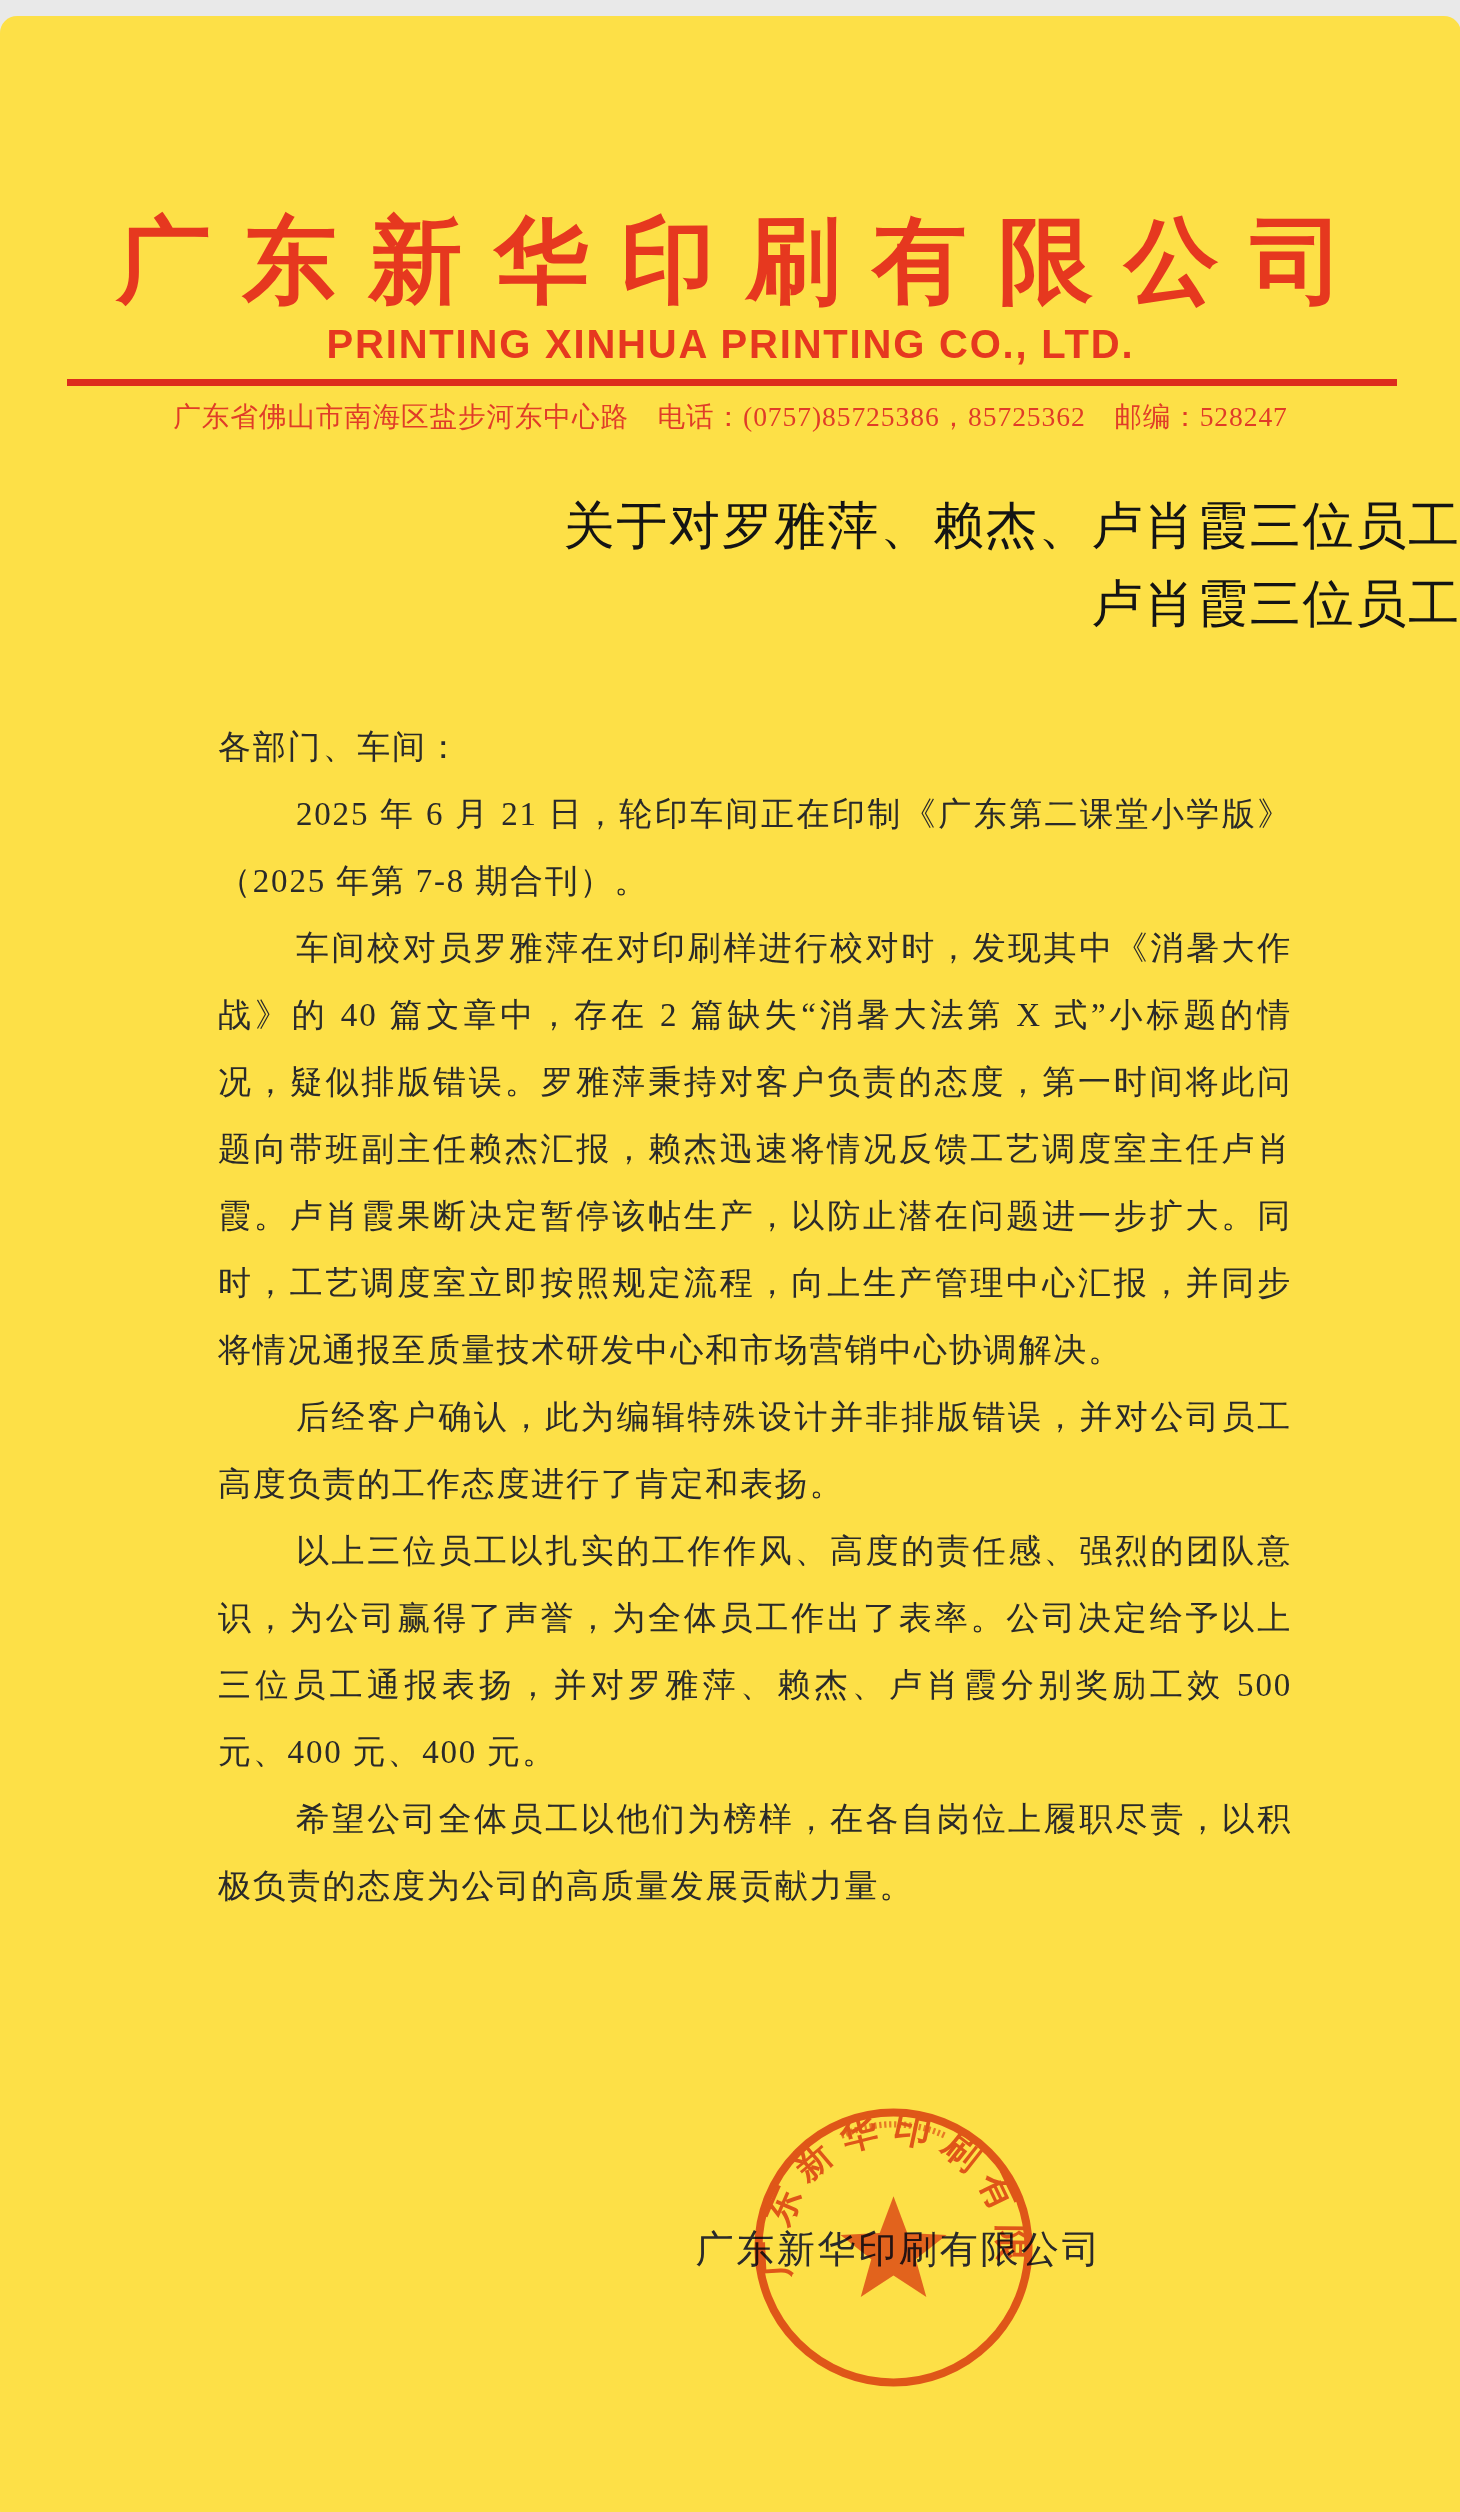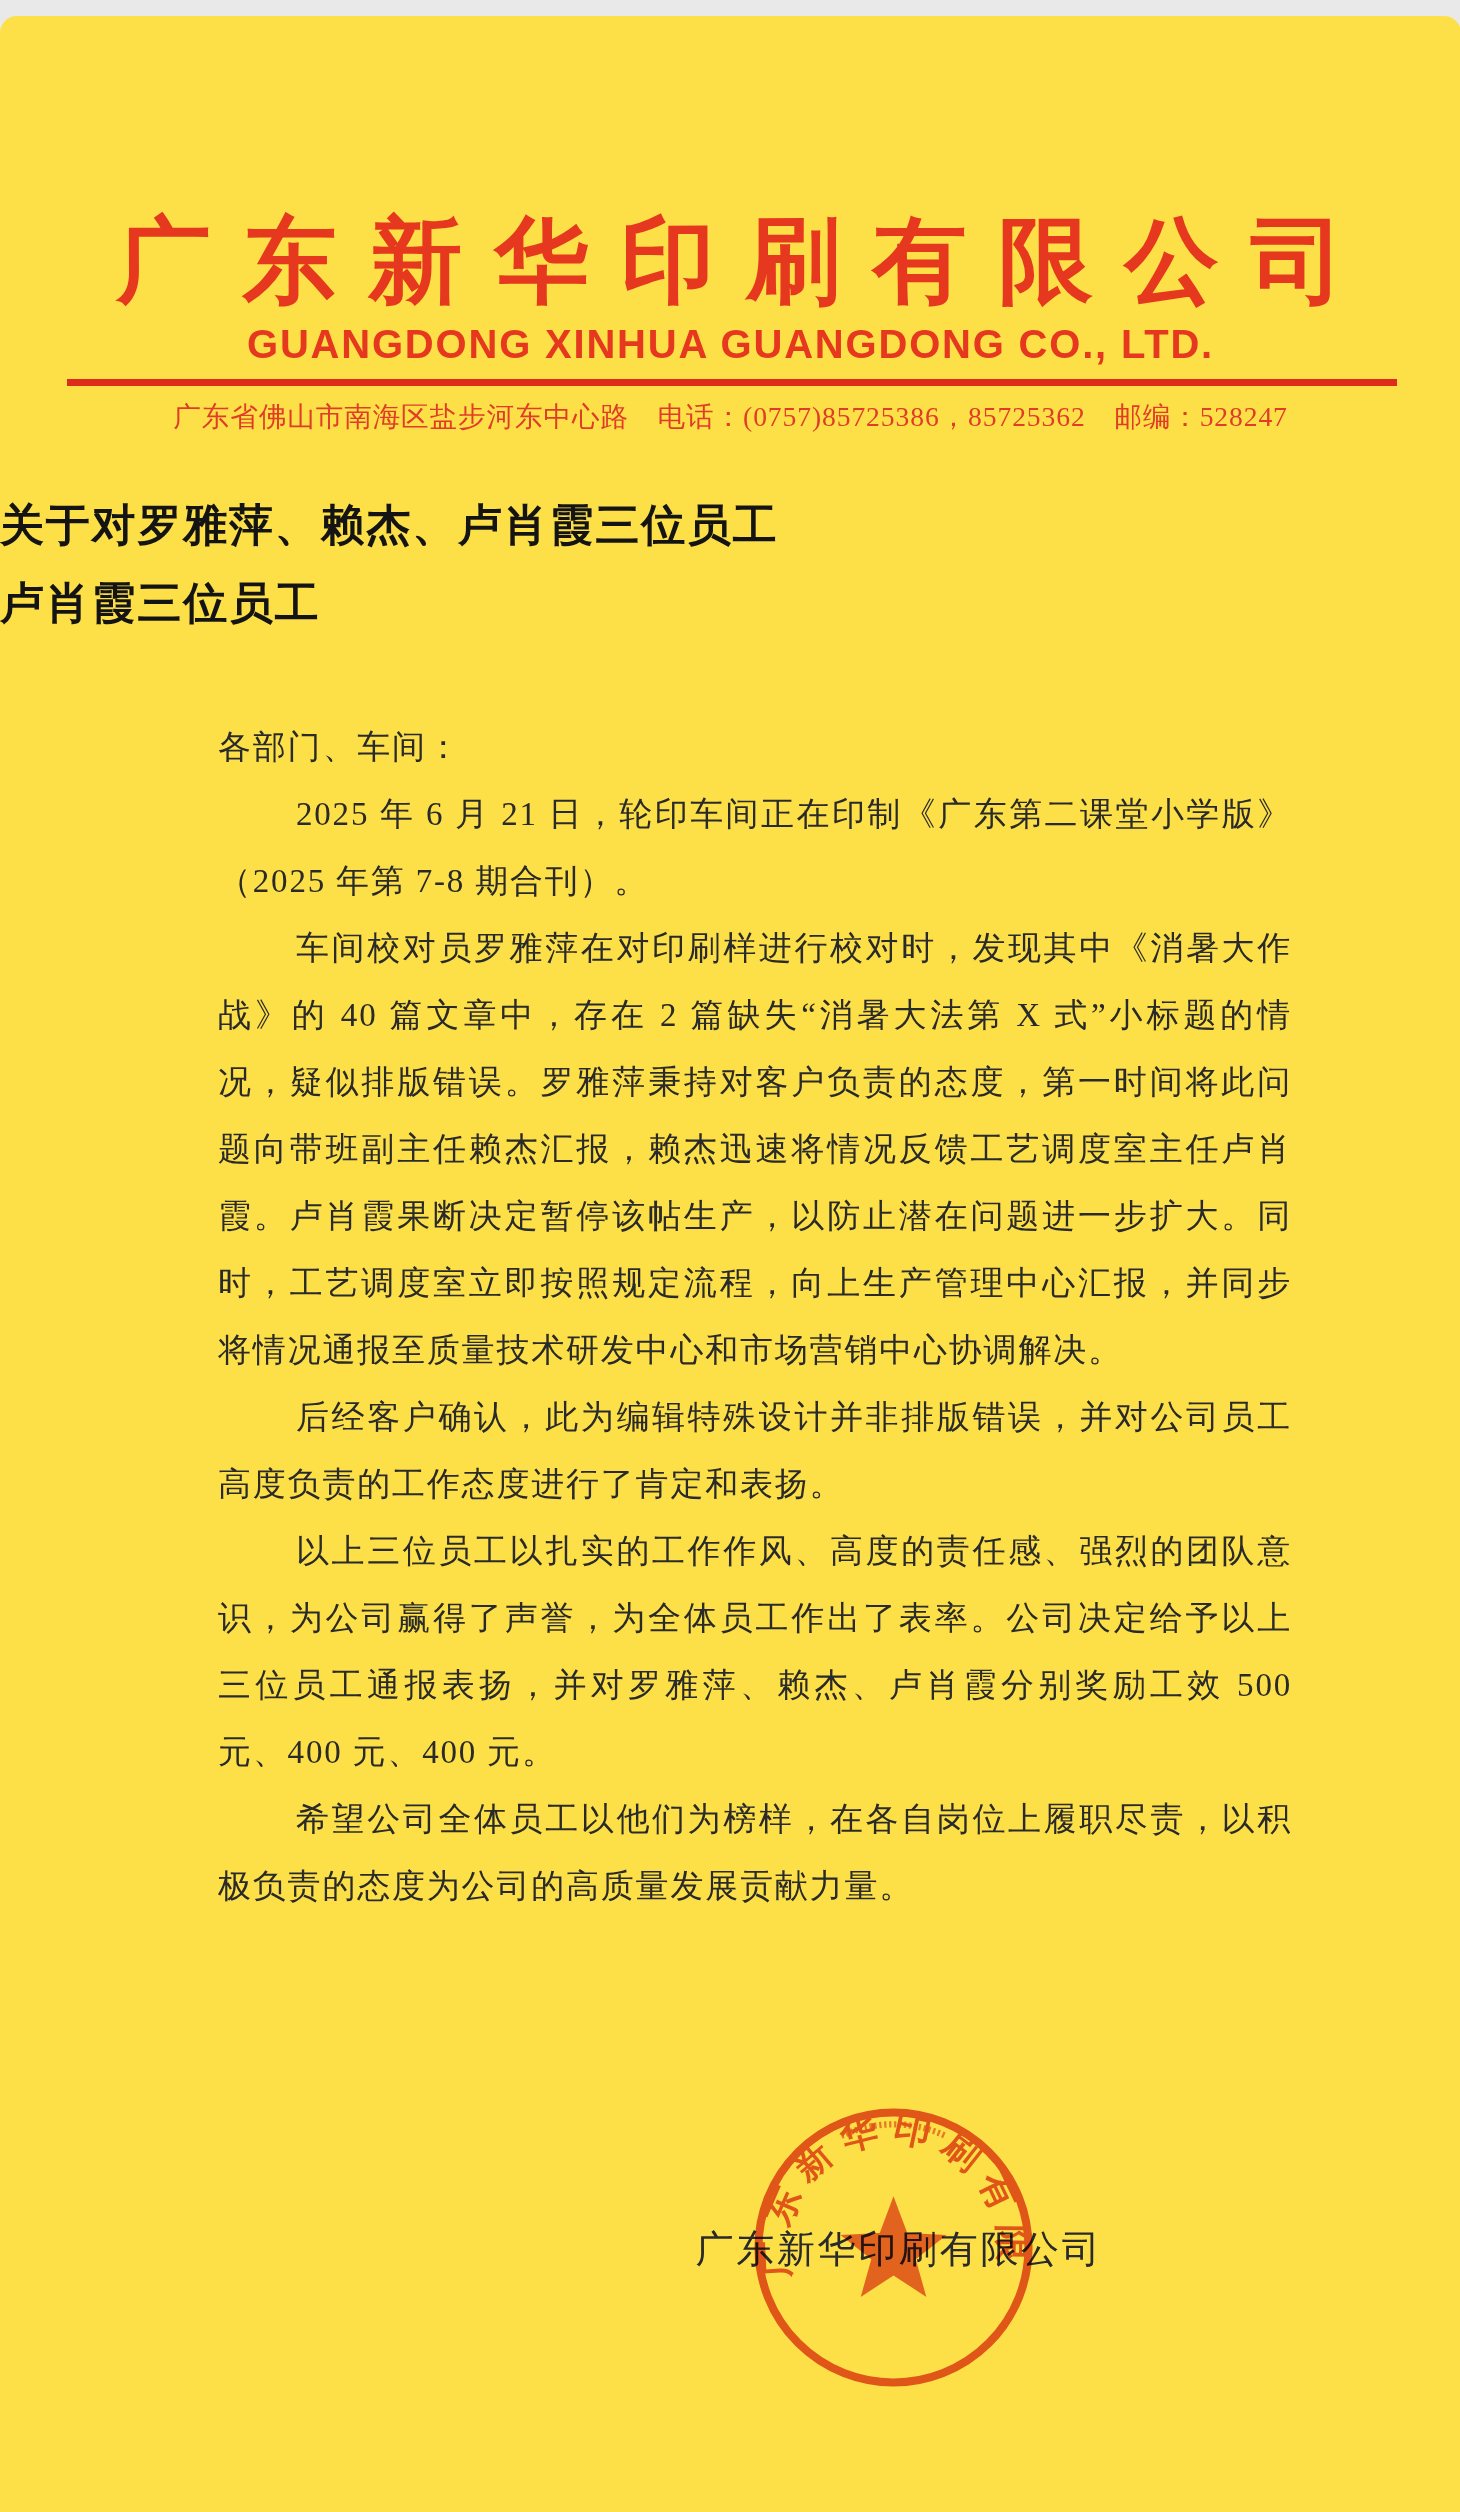--- a/index.html
+++ b/index.html
@@ -44,23 +44,23 @@
     margin-top:13.3px;
     font-size:27.6px;
     line-height:36px;
     letter-spacing:0.9px;
     color:#e03c28;
     white-space:nowrap;
   }
   
   .doc-title{
     margin-top:52px;
-    text-align:left;
-    font-weight:700;
-    font-size:44px;
+    text-align:right;
+    font-weight:400;
+    font-size:51px;
     line-height:78px;
     letter-spacing:1.8px;
     color:#141414;
   }
   
   .doc-body{
     margin:71px 169px 0 218px;
     font-size:33px;
     line-height:67px;
     letter-spacing:1.8px;
@@ -99,21 +99,21 @@
     fill:#dc4435;
   }
 </style>
 </head>
 <body>
 
 <div class="page">
 
   <header class="letterhead">
     <div class="co-name-cn">广东新华印刷有限公司</div>
-    <div class="co-name-en">GUANGDONG XINHUA GUANGDONG CO., LTD.</div>
+    <div class="co-name-en">PRINTING XINHUA PRINTING CO., LTD.</div>
     <div class="red-rule"></div>
     <div class="address-line">广东省佛山市南海区盐步河东中心路　电话：(0757)85725386，85725362　邮编：528247</div>
   </header>
 
   <div class="doc-title">
     <div>关于对罗雅萍、赖杰、卢肖霞三位员工</div>
     <div>卢肖霞三位员工</div>
   </div>
 
   <section class="doc-body">

